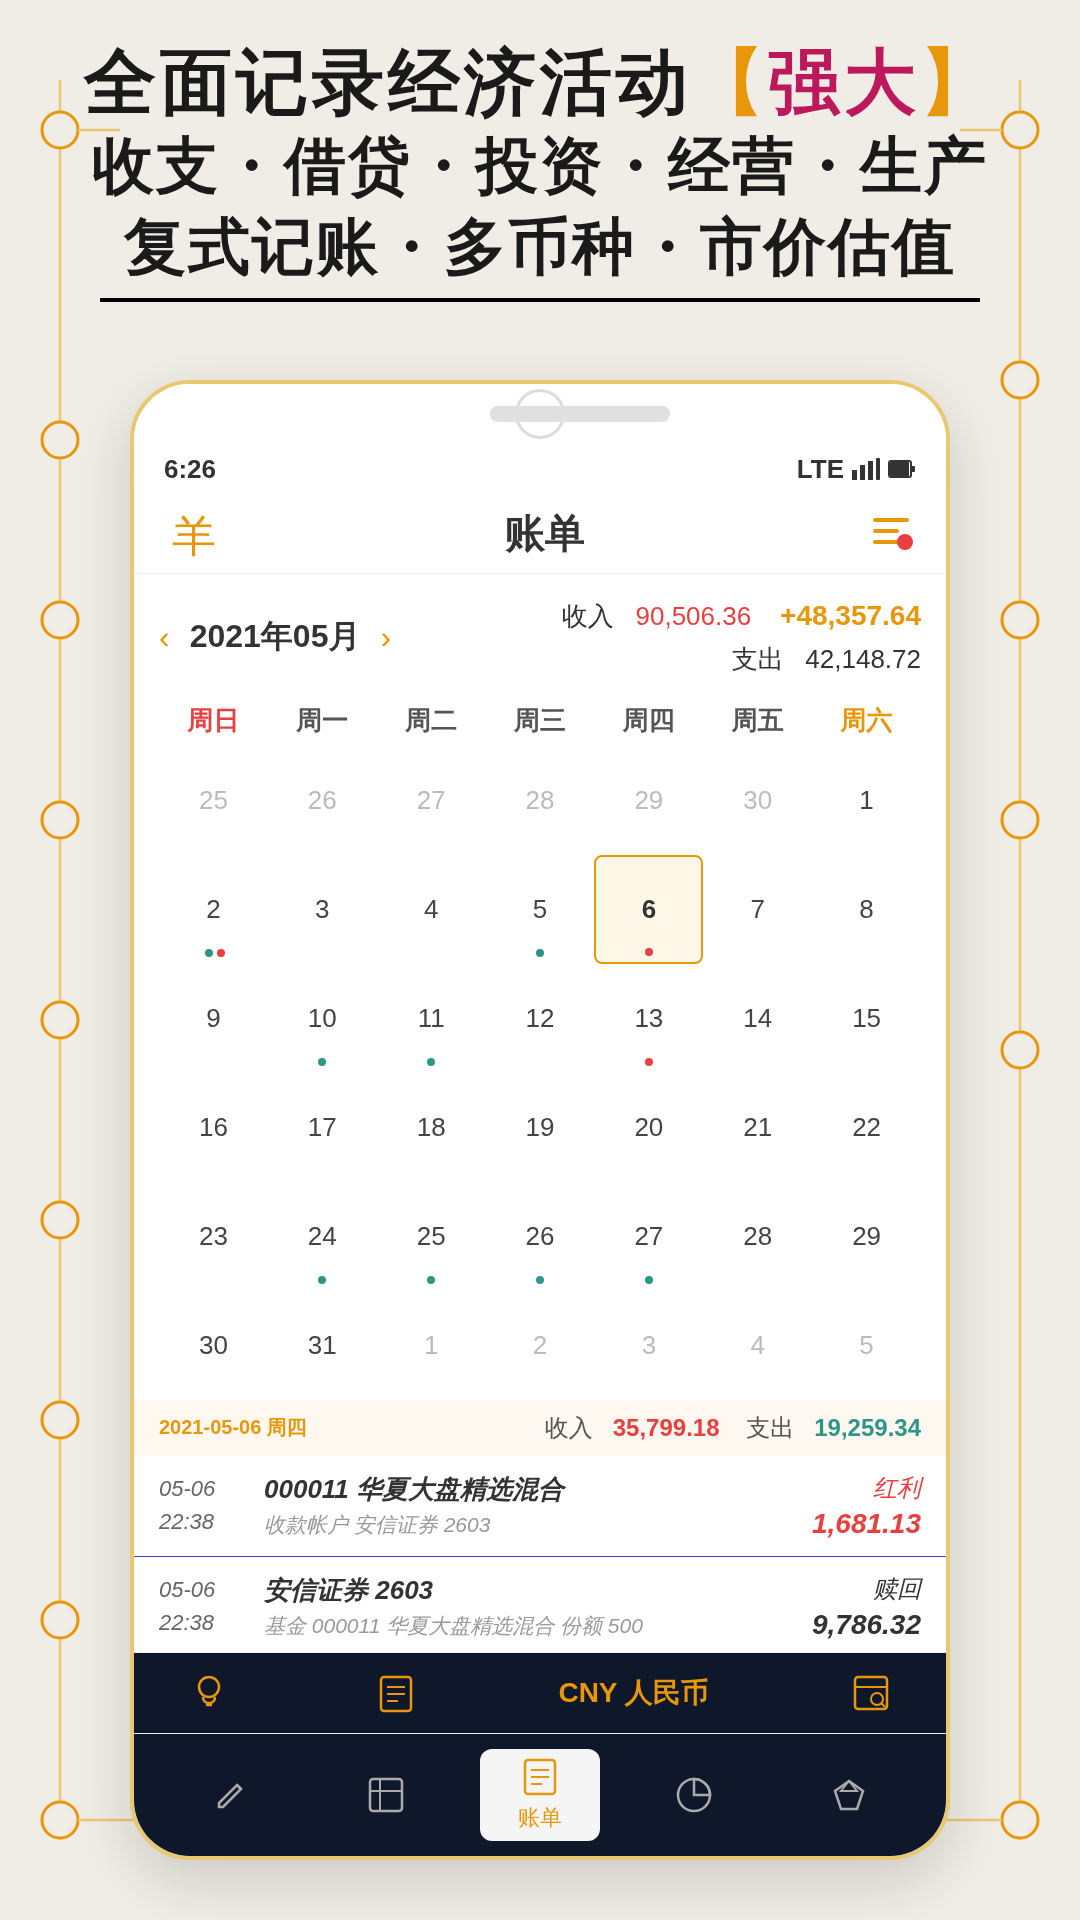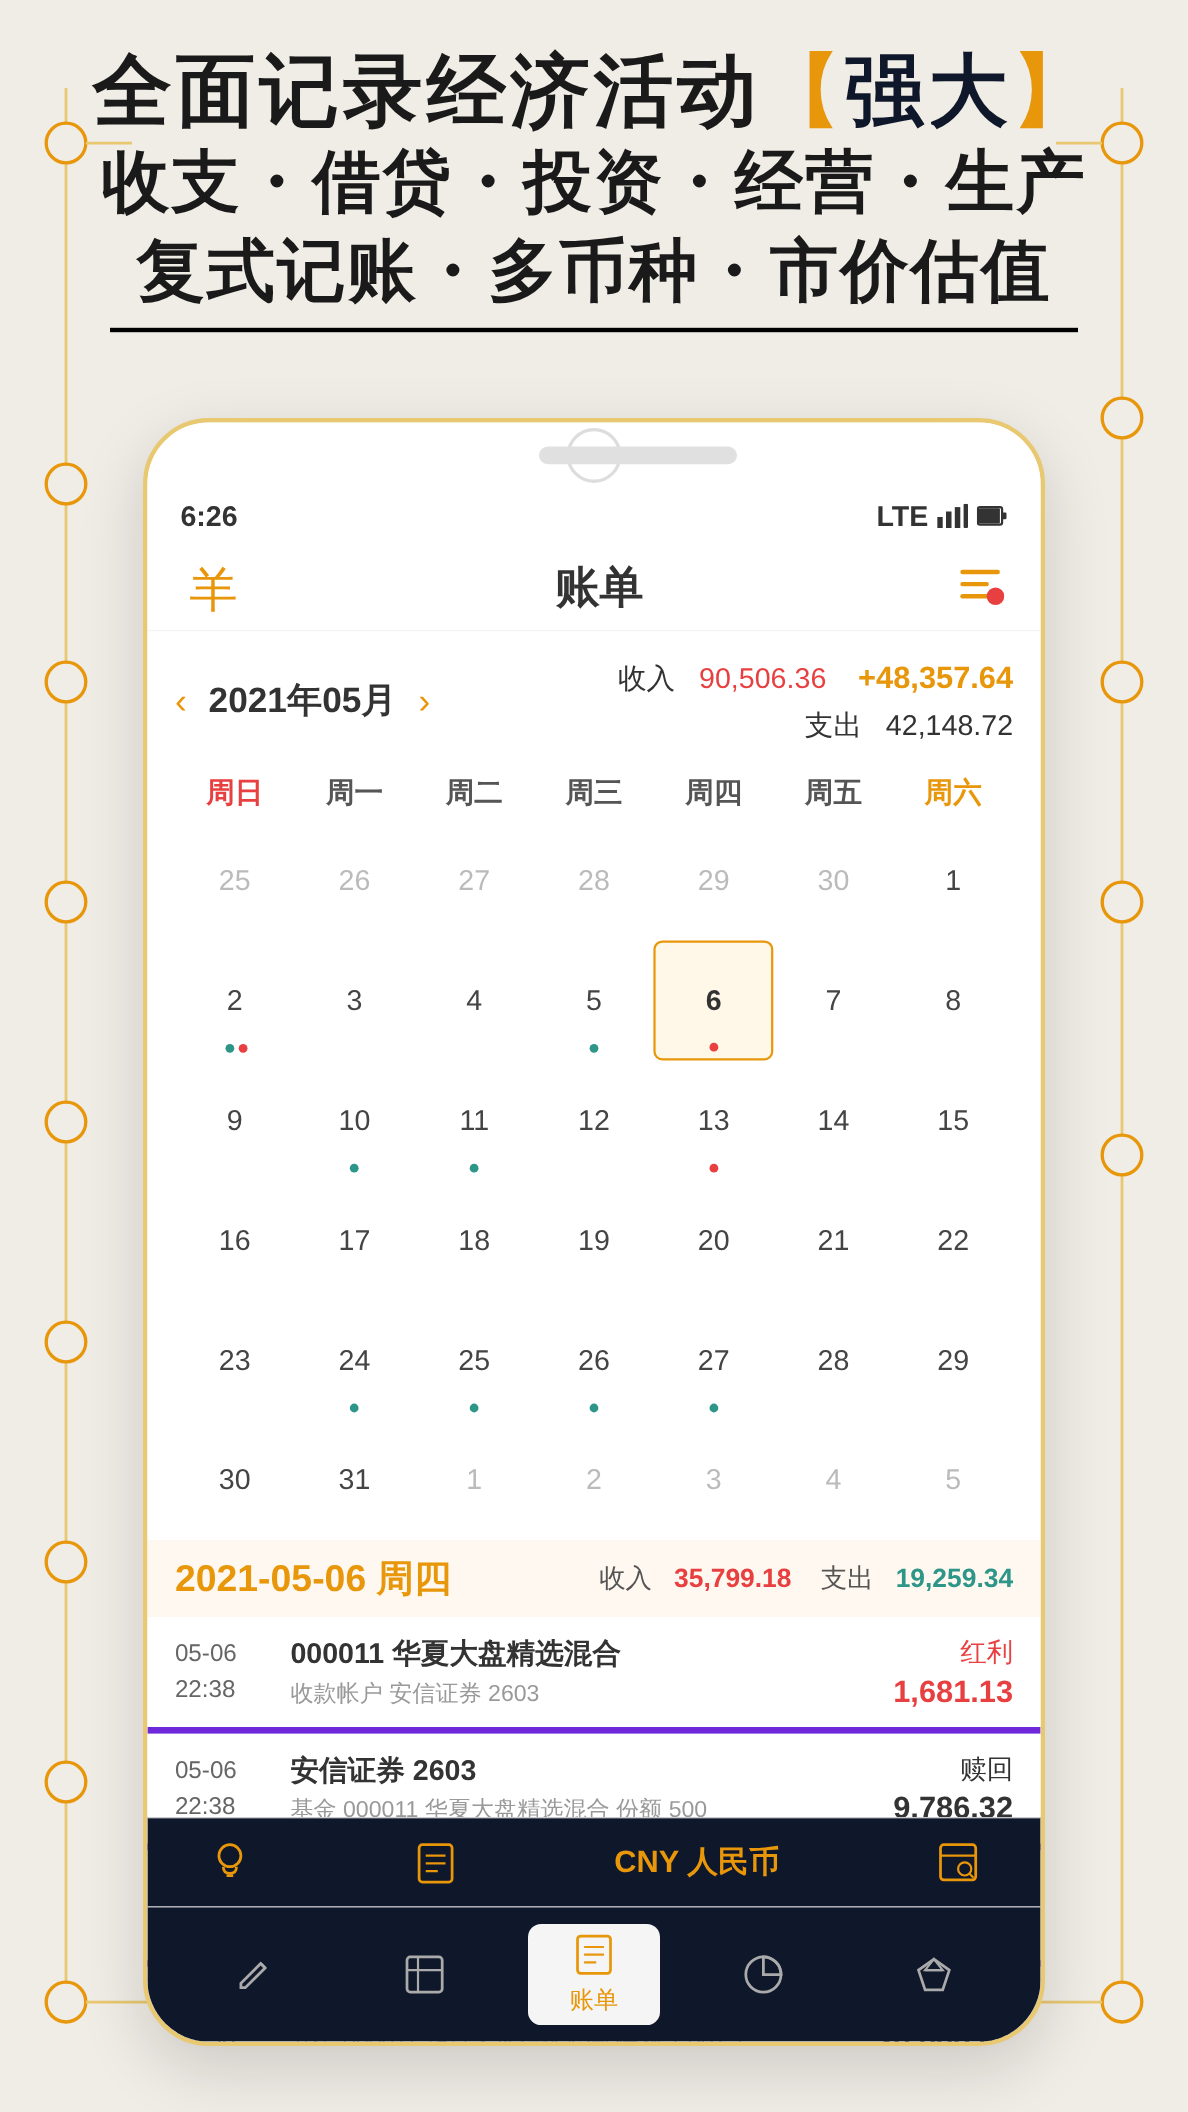--- a/index.html
+++ b/index.html
@@ -37,21 +37,21 @@
       line-height: 1.2;
       letter-spacing: 4px;
     }
 
     .header-bracket {
       color: #e8960a;
       font-weight: 900;
     }
 
     .header-strong {
-      color: #0f172a;
+      color: #be185d;
       font-weight: 900;
     }
 
     .header-line2 {
       font-size: 62px;
       font-weight: 700;
       color: #1a1a1a;
       font-family: 'STXingkai', 'KaiTi', serif;
       line-height: 1.3;
       letter-spacing: 2px;
@@ -273,43 +273,44 @@
     
     .trans-date-header {
       background: #fff8f0;
       padding: 12px 25px;
       display: flex;
       align-items: center;
       justify-content: space-between;
     }
 
     .trans-date-text {
-      font-size: 34px;
+      font-size: 20px;
       color: #e8960a;
       font-weight: 700;
     }
 
     .trans-summary-text {
       font-size: 24px;
       color: #555;
     }
 
     .trans-income { color: #e84040; font-weight: 700; }
     .trans-expense { color: #2e9688; font-weight: 700; }
 
     
     .trans-list {
       background: #fff;
     }
 
     .trans-item {
       display: flex;
       padding: 16px 25px;
-      border-bottom: 6px solid #6d28d9;
+      border-bottom: 1px solid #6d28d9;
       align-items: flex-start;
+      font-style: italic;
     }
 
     .trans-date-col {
       width: 90px;
       flex-shrink: 0;
       font-size: 22px;
       color: #666;
       line-height: 1.5;
     }
 

